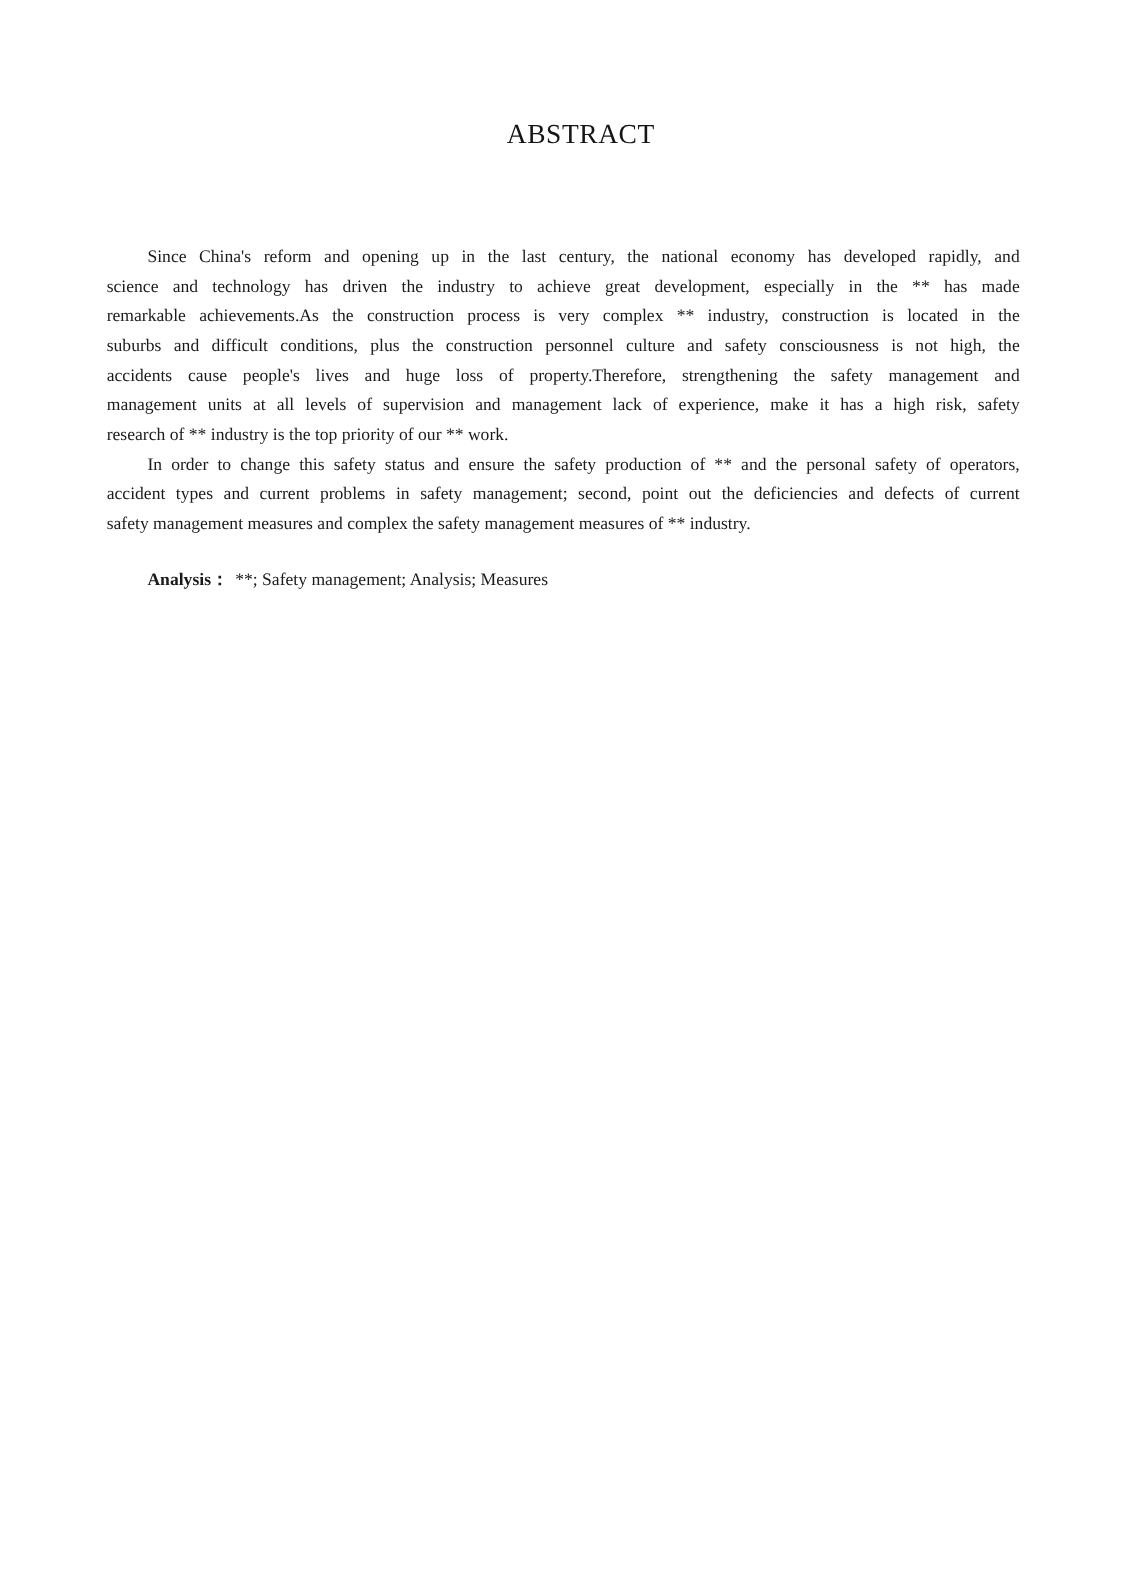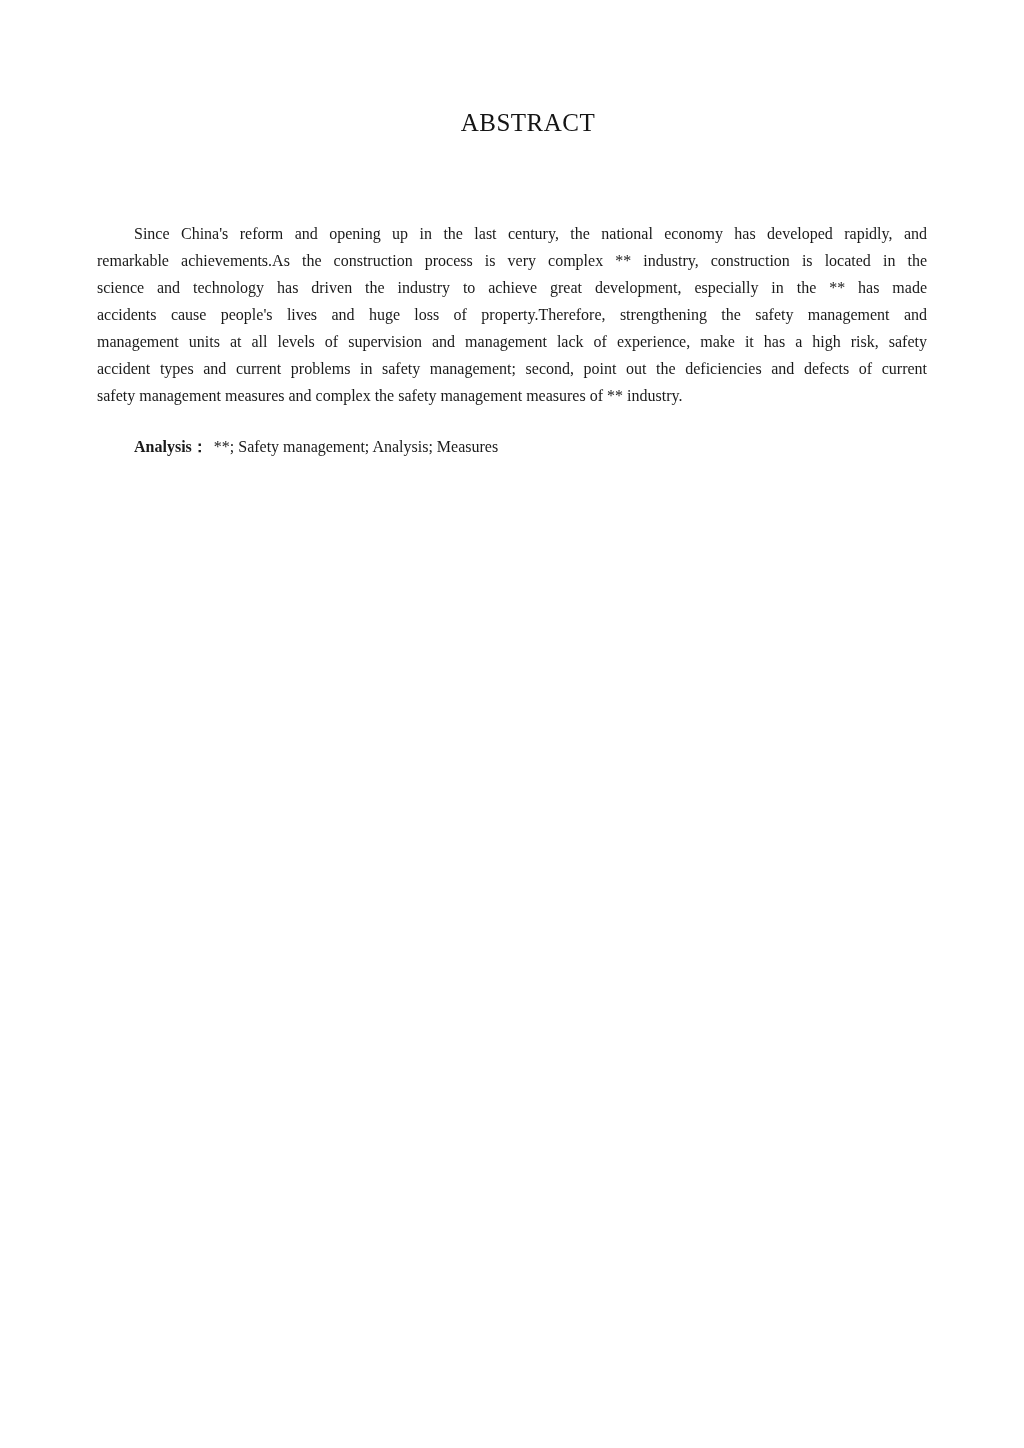--- a/index.html
+++ b/index.html
@@ -65,25 +65,28 @@
 </head>
 <body>
 
 <div class="page">
 
   <h1 class="doc-title">ABSTRACT</h1>
 
   <div class="body-text">
 
     <div class="line para-start">Since China's reform and opening up in the last century, the national economy has developed rapidly, and</div>
+    <div class="line">science and technology has driven the industry to achieve great development, especially in the ** has made</div>
     <div class="line">remarkable achievements.As the construction process is very complex ** industry, construction is located in the</div>
-    <div class="line">science and technology has driven the industry to achieve great development, especially in the ** has made</div>
+    <div class="line">suburbs and difficult conditions, plus the construction personnel culture and safety consciousness is not high, the</div>
     <div class="line">accidents cause people's lives and huge loss of property.Therefore, strengthening the safety management and</div>
     <div class="line">management units at all levels of supervision and management lack of experience, make it has a high risk, safety</div>
+    <div class="line para-end">research of ** industry is the top priority of our ** work.</div>
 
+    <div class="line para-start">In order to change this safety status and ensure the safety production of ** and the personal safety of operators,</div>
 
     <div class="line">accident types and current problems in safety management; second, point out the deficiencies and defects of current</div>
     <div class="line para-end">safety management measures and complex the safety management measures of ** industry.</div>
 
     <div class="keywords-line">
       <span class="keywords-label">Analysis：</span><span>**; Safety management; Analysis; Measures</span>
     </div>
 
   </div>
 </div>

